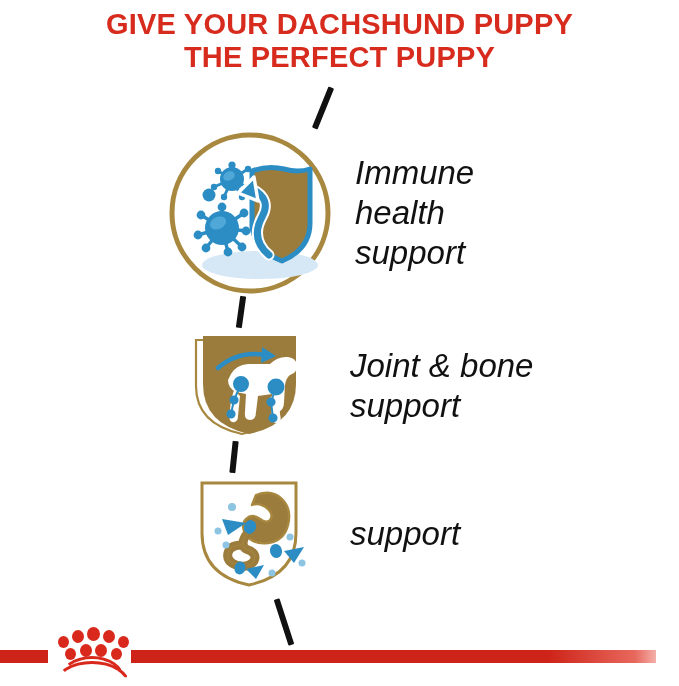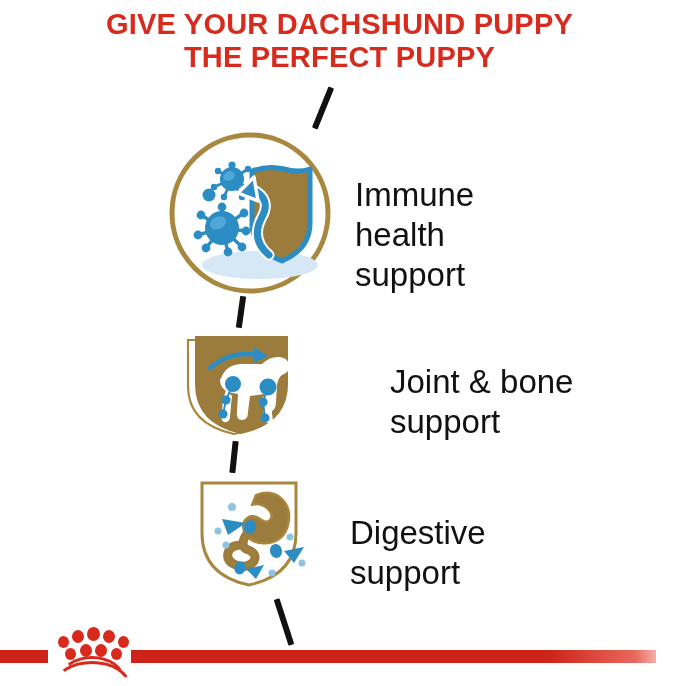--- a/index.html
+++ b/index.html
@@ -29,24 +29,25 @@
     font-size: 29px;
     line-height: 33px;
     letter-spacing: 0.2px;
   }
   #headline .hl-line { display: block; white-space: nowrap; }
 
   
   .feature-row {
     position: absolute;
     display: flex;
-    align-items: flex-end;
+    align-items: center;
+    font-style: italic;
   }
   #row-immune   { left: 168px; top: 131px; }
-  #row-joint    { left: 160px; top: 330px; gap: 48px; }
+  #row-joint    { left: 168px; top: 330px; }
   #row-digest   { left: 168px; top: 475px; }
 
   .icon-box {
     position: relative;
     flex: 0 0 auto;
   }
   #row-immune .icon-box { width: 164px; height: 164px; }
   #row-joint  .icon-box { width: 164px; height: 112px; }
   #row-digest .icon-box { width: 164px; height: 118px; }
 
@@ -271,21 +272,20 @@
           <circle cx="48" cy="32" r="4"></circle>
           <circle cx="34" cy="56" r="3.5"></circle>
           <circle cx="42" cy="70" r="3.5"></circle>
           <circle cx="106" cy="62" r="3.5"></circle>
           <circle cx="118" cy="88" r="3.5"></circle>
           <circle cx="88" cy="98" r="3.5"></circle>
         </g>
       </svg>
     </div>
     <div class="feature-label">
-      <span class="lb-line">Digestive</span>
       <span class="lb-line">support</span>
     </div>
   </div>
 
   <div id="footer">
     <div id="bar-left"></div>
     <div id="bar-right"></div>
     <div id="rc-logo">
 
       <div class="dot" style="left:8px;  top:12px; width:11px; height:12px;"></div>

